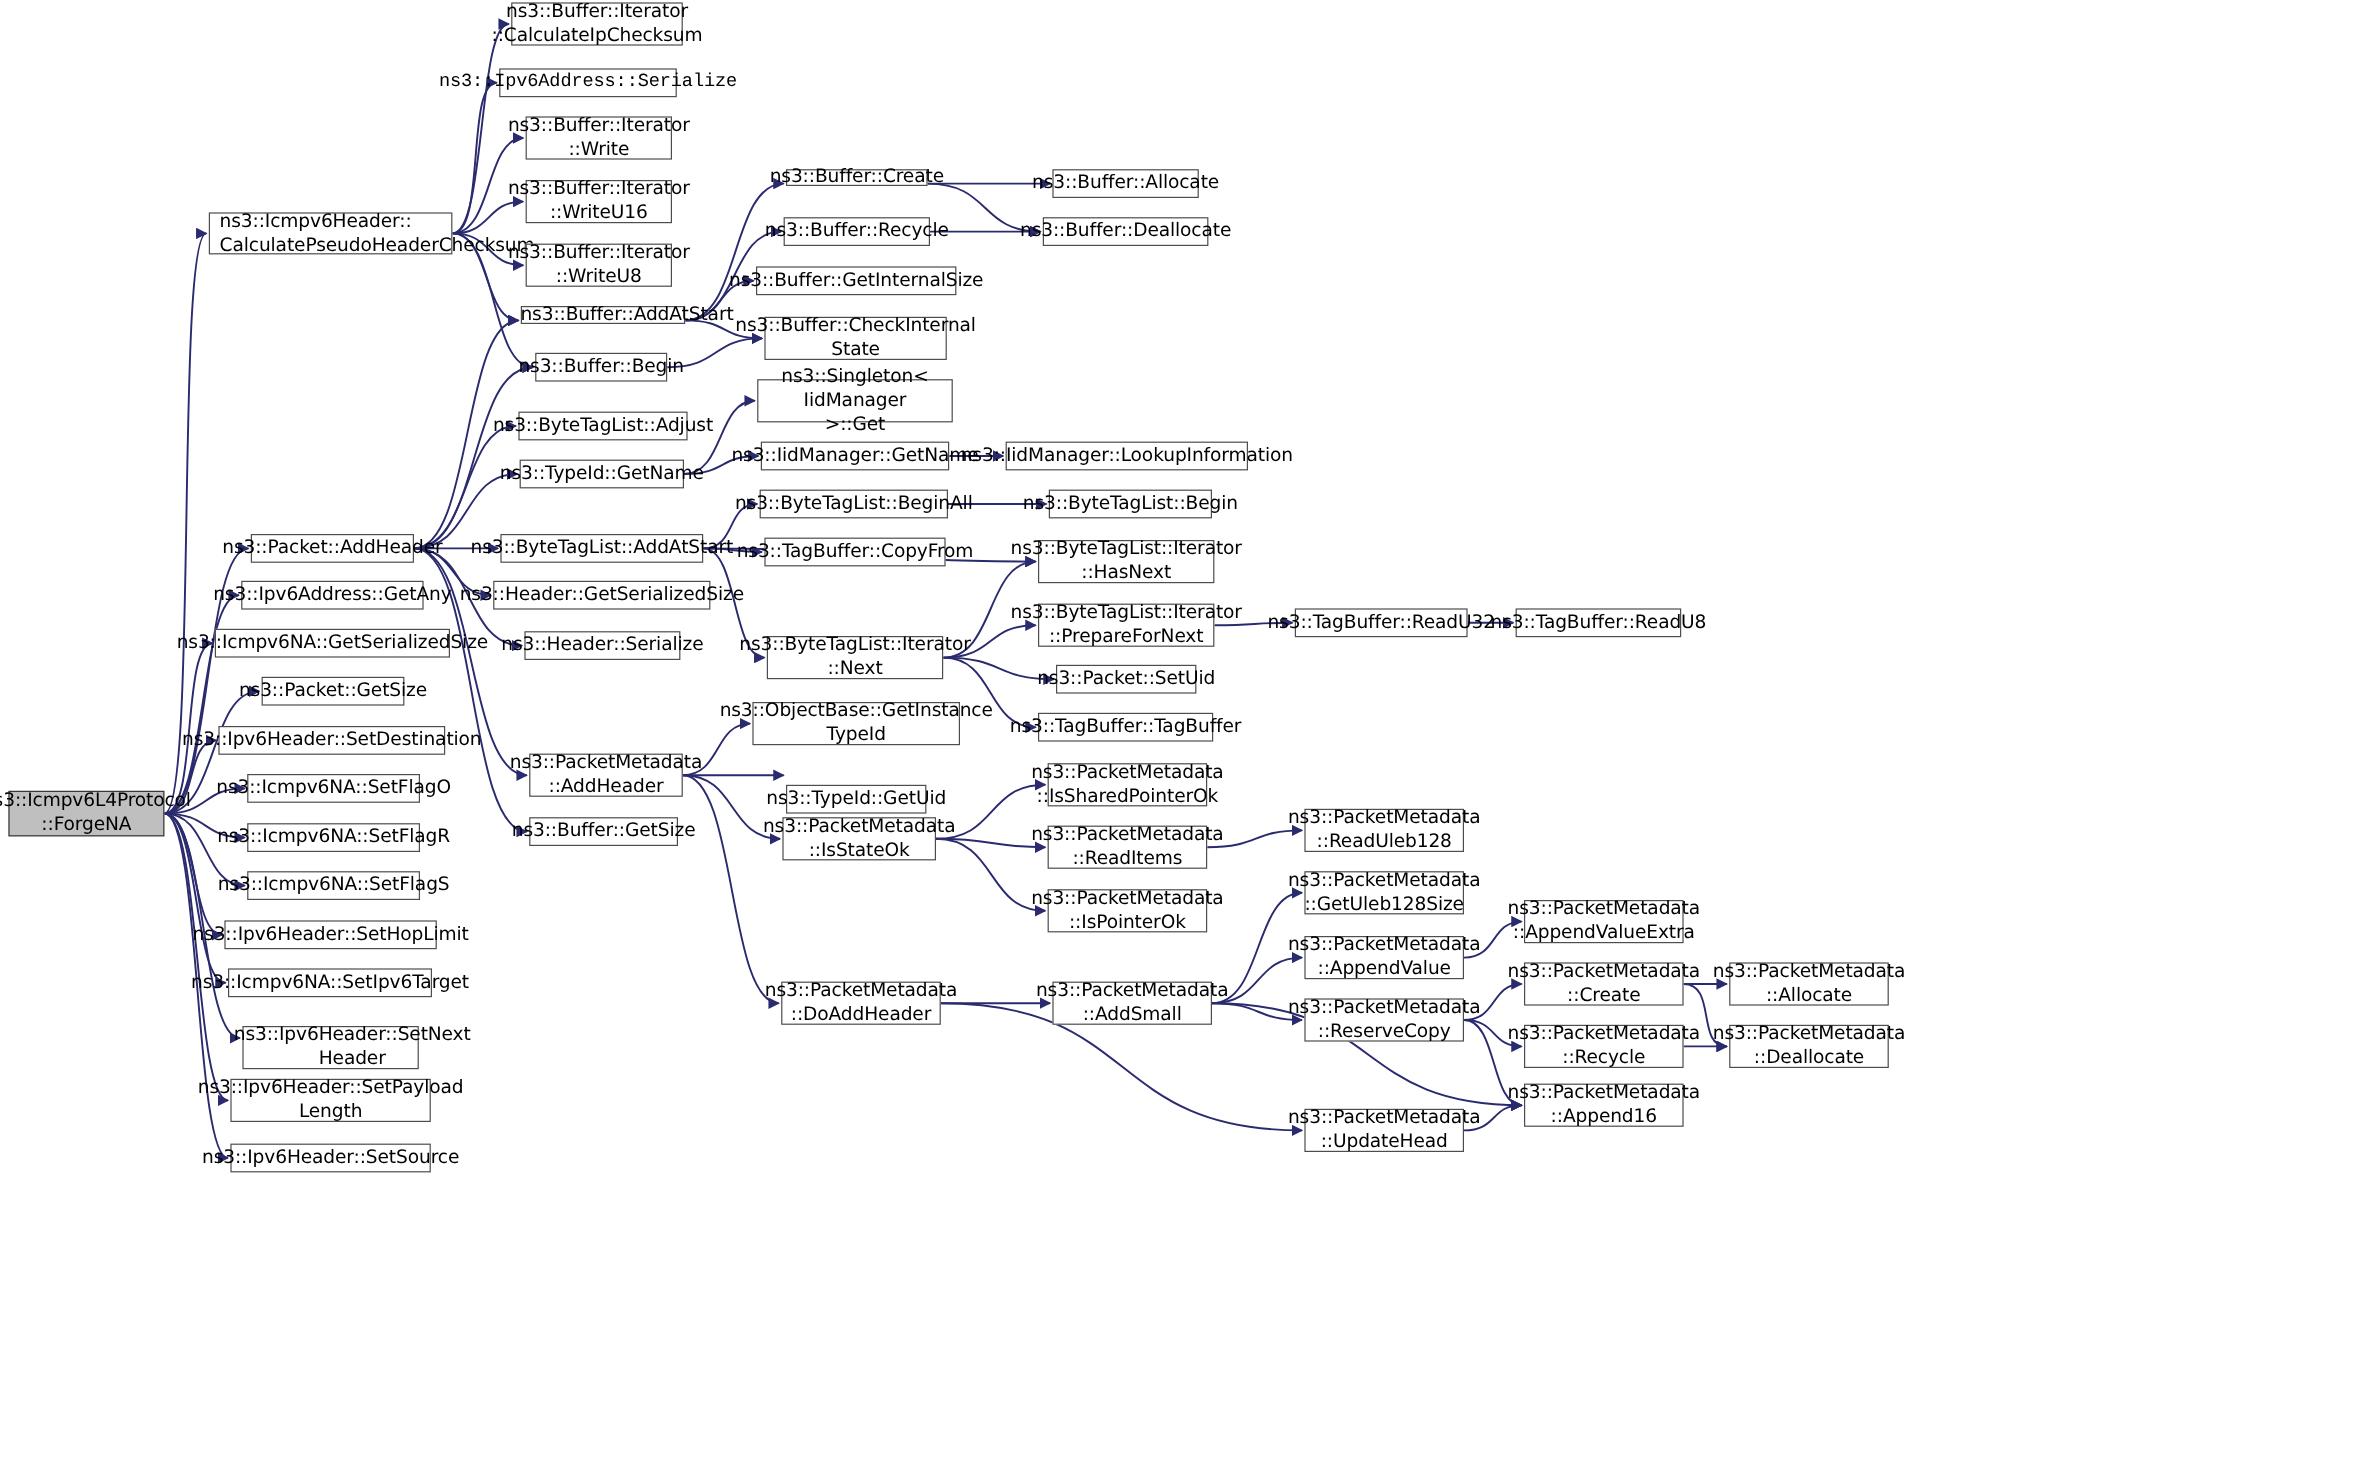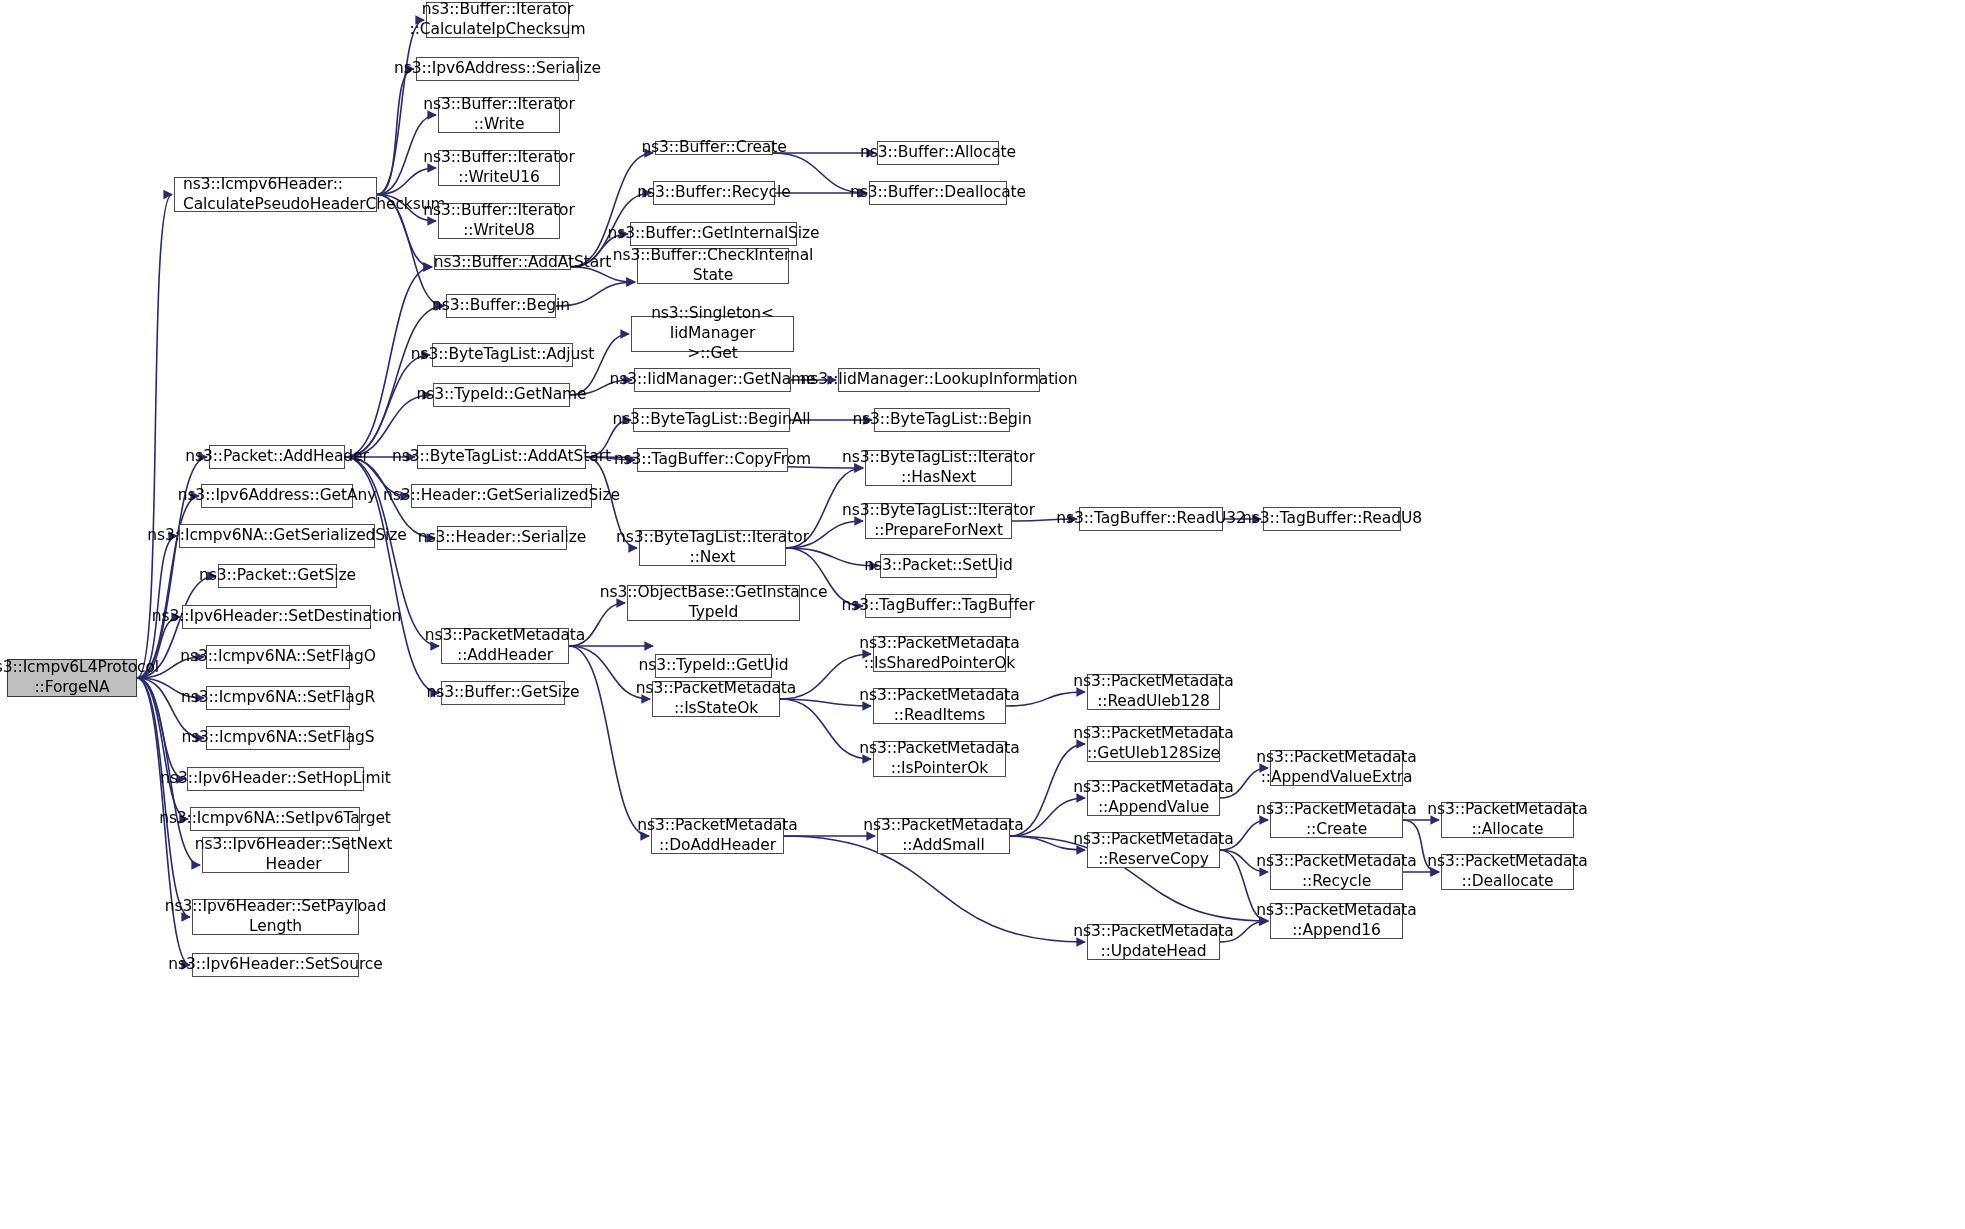--- a/index.html
+++ b/index.html
@@ -130,53 +130,53 @@
         <path d="M 1220 942 C 1248 942, 1242 921, 1268 921" fill="none" stroke="#2a2a6e" stroke-width="1.6" marker-end="url(#arrow)"></path>
       </g>
   </svg>
   <div id="nodes-group">
       <div class="node root" style="left: 7px; top: 659px; width: 130px; height: 38px;">ns3::Icmpv6L4Protocol
 ::ForgeNA</div>
       <div class="node" style="left: 174px; top: 177px; width: 203px; height: 35px; justify-content: flex-start; text-align: left; padding-left: 8px;">ns3::Icmpv6Header::
 CalculatePseudoHeaderChecksum</div>
       <div class="node" style="left: 426px; top: 2px; width: 143px; height: 36px;">ns3::Buffer::Iterator
 ::CalculateIpChecksum</div>
-      <div class="node" style="left: 416px; top: 57px; width: 163px; height: 24px;">ns3::Ipv6Address::Serialize</div>
+      <div class="node" style="left: 416px; top: 57px; width: 148px; height: 24px; font-family: Liberation Mono, monospace;">ns3::Ipv6Address::Serialize</div>
       <div class="node" style="left: 438px; top: 97px; width: 122px; height: 36px;">ns3::Buffer::Iterator
 ::Write</div>
       <div class="node" style="left: 438px; top: 150px; width: 122px; height: 36px;">ns3::Buffer::Iterator
 ::WriteU16</div>
       <div class="node" style="left: 438px; top: 203px; width: 122px; height: 36px;">ns3::Buffer::Iterator
 ::WriteU8</div>
       <div class="node" style="left: 434px; top: 255px; width: 137px; height: 15px; padding-left: 44px;">ns3::Buffer::AddAtStart</div>
       <div class="node" style="left: 446px; top: 294px; width: 110px; height: 24px;">ns3::Buffer::Begin</div>
       <div class="node" style="left: 655px; top: 141px; width: 118px; height: 14px;">ns3::Buffer::Create</div>
       <div class="node" style="left: 653px; top: 181px; width: 122px; height: 24px;">ns3::Buffer::Recycle</div>
       <div class="node" style="left: 630px; top: 222px; width: 167px; height: 24px;">ns3::Buffer::GetInternalSize</div>
-      <div class="node" style="left: 637px; top: 248px; width: 152px; height: 36px;">ns3::Buffer::CheckInternal
+      <div class="node" style="left: 637px; top: 264px; width: 152px; height: 36px;">ns3::Buffer::CheckInternal
 State</div>
       <div class="node" style="left: 877px; top: 141px; width: 122px; height: 24px;">ns3::Buffer::Allocate</div>
       <div class="node" style="left: 869px; top: 181px; width: 138px; height: 24px;">ns3::Buffer::Deallocate</div>
       <div class="node" style="left: 432px; top: 343px; width: 141px; height: 24px;">ns3::ByteTagList::Adjust</div>
       <div class="node" style="left: 433px; top: 383px; width: 137px; height: 24px;">ns3::TypeId::GetName</div>
       <div class="node" style="left: 631px; top: 316px; width: 163px; height: 36px;">ns3::Singleton&lt; IidManager
 &gt;::Get</div>
       <div class="node" style="left: 634px; top: 368px; width: 157px; height: 24px;">ns3::IidManager::GetName</div>
       <div class="node" style="left: 838px; top: 368px; width: 202px; height: 24px;">ns3::IidManager::LookupInformation</div>
       <div class="node" style="left: 209px; top: 445px; width: 136px; height: 24px;">ns3::Packet::AddHeader</div>
       <div class="node" style="left: 201px; top: 484px; width: 152px; height: 24px;">ns3::Ipv6Address::GetAny</div>
       <div class="node" style="left: 179px; top: 524px; width: 196px; height: 24px;">ns3::Icmpv6NA::GetSerializedSize</div>
       <div class="node" style="left: 218px; top: 564px; width: 119px; height: 24px;">ns3::Packet::GetSize</div>
       <div class="node" style="left: 182px; top: 605px; width: 189px; height: 24px; text-align: center;">ns3::Ipv6Header::SetDestination</div>
       <div class="node" style="left: 206px; top: 645px; width: 144px; height: 24px;">ns3::Icmpv6NA::SetFlagO</div>
       <div class="node" style="left: 206px; top: 686px; width: 144px; height: 24px;">ns3::Icmpv6NA::SetFlagR</div>
       <div class="node" style="left: 206px; top: 726px; width: 144px; height: 24px;">ns3::Icmpv6NA::SetFlagS</div>
       <div class="node" style="left: 187px; top: 767px; width: 177px; height: 24px;">ns3::Ipv6Header::SetHopLimit</div>
       <div class="node" style="left: 190px; top: 807px; width: 170px; height: 24px;">ns3::Icmpv6NA::SetIpv6Target</div>
-      <div class="node" style="left: 202px; top: 837px; width: 147px; height: 36px; padding-left: 40px;">ns3::Ipv6Header::SetNext
+      <div class="node" style="left: 202px; top: 855px; width: 147px; height: 36px; padding-left: 40px;">ns3::Ipv6Header::SetNext
 Header</div>
       <div class="node" style="left: 192px; top: 899px; width: 167px; height: 36px;">ns3::Ipv6Header::SetPayload
 Length</div>
       <div class="node" style="left: 192px; top: 953px; width: 167px; height: 24px;">ns3::Ipv6Header::SetSource</div>
       <div class="node" style="left: 417px; top: 445px; width: 169px; height: 24px;">ns3::ByteTagList::AddAtStart</div>
       <div class="node" style="left: 411px; top: 484px; width: 181px; height: 24px;">ns3::Header::GetSerializedSize</div>
       <div class="node" style="left: 437px; top: 526px; width: 130px; height: 24px;">ns3::Header::Serialize</div>
       <div class="node" style="left: 441px; top: 628px; width: 128px; height: 36px;">ns3::PacketMetadata
 ::AddHeader</div>
       <div class="node" style="left: 441px; top: 681px; width: 124px; height: 24px;">ns3::Buffer::GetSize</div>

